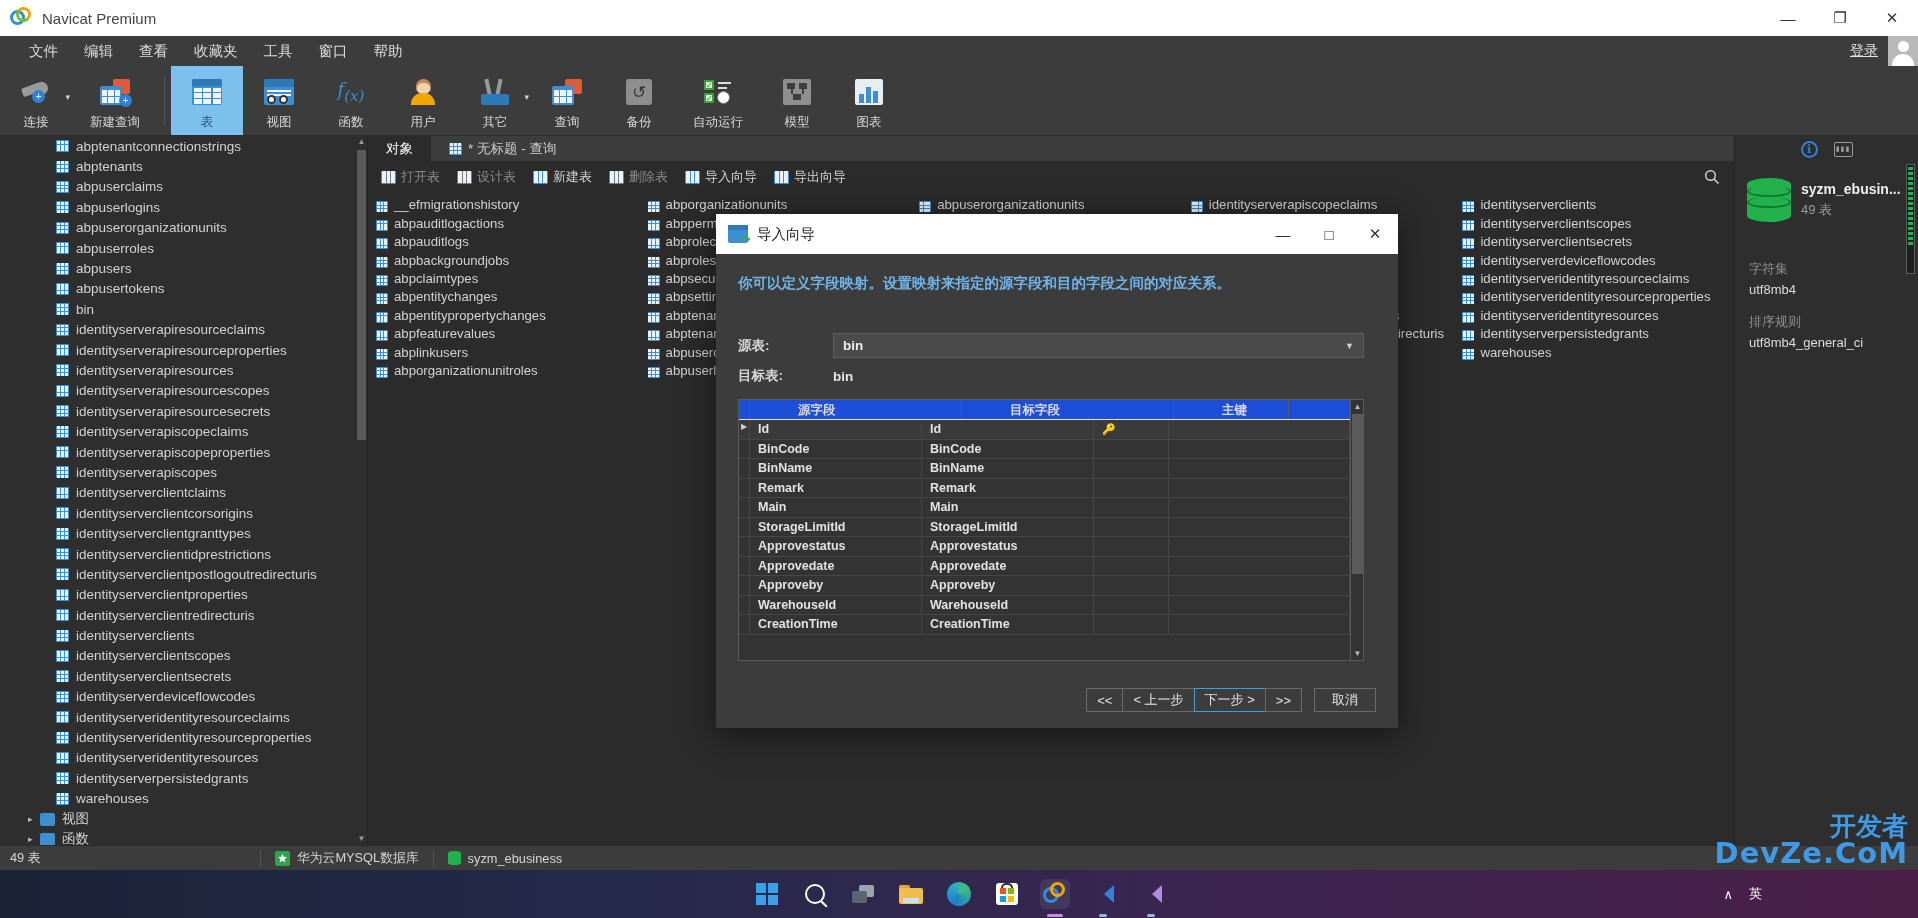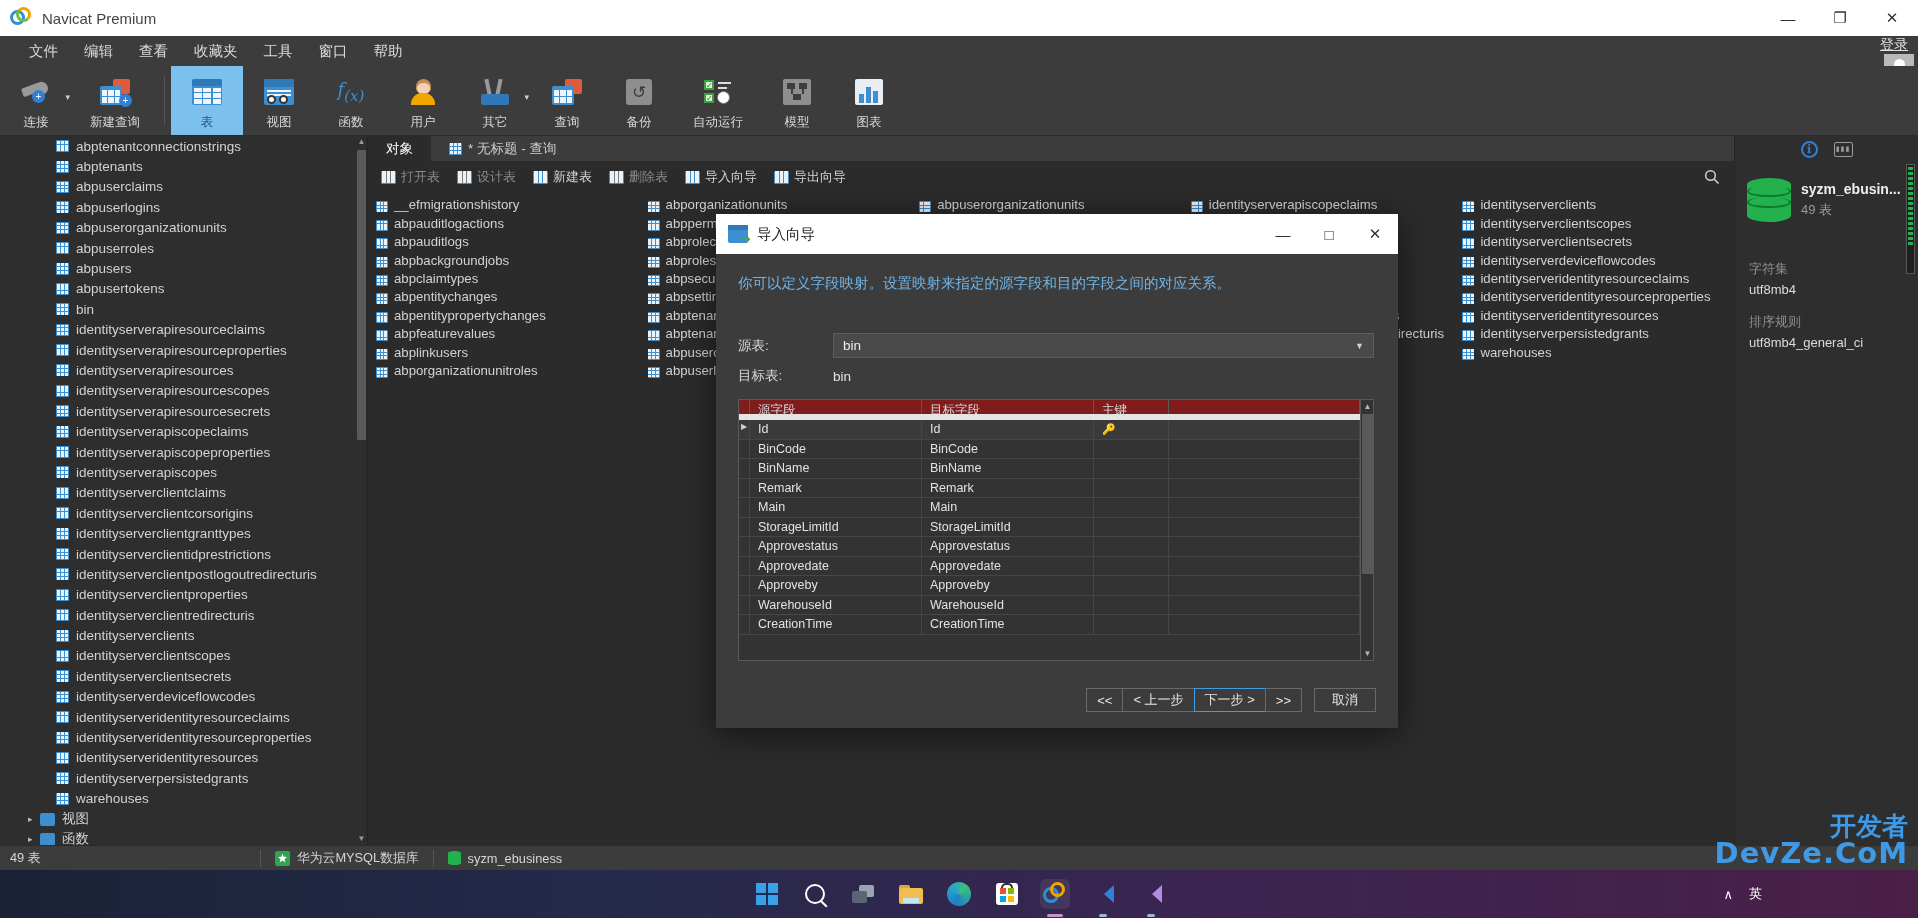--- a/index.html
+++ b/index.html
@@ -30,21 +30,21 @@
     color: #333; font-size: 15px;
   }
 
   
   .menubar {
     height: 30px; background: #3c3c3c; display: flex; align-items: center;
     position: relative;
     padding-left: 16px;
   }
   .menu-item { padding: 0 13px; font-size: 14.5px; color: #dcdcdc; line-height: 30px; }
-  .login-area { position: absolute; right: 0; top: 0; height: 30px; display:flex; align-items:center;flex-direction:column; }
+  .login-area { position: absolute; right: 0; top: 0; height: 30px; display:flex; align-items:center; }
   .login-link { color: #e2e2e2; font-size: 14px; text-decoration: underline; margin-right: 10px; }
   .avatar-mini {
     width: 30px; height: 30px; background:#b9b9b9; position: relative; overflow:hidden;
   }
   .avatar-mini::before{ content:""; position:absolute; width:11px;height:11px;border-radius:50%;
     background:#fff; left:9.5px; top:5px;}
   .avatar-mini::after{ content:""; position:absolute; width:22px;height:13px;border-radius:11px 11px 0 0;
     background:#fff; left:4px; top:18px;}
 
   
@@ -233,35 +233,35 @@
     background:#3c3c3c; box-shadow:0 6px 30px rgba(0,0,0,.55);
     display:flex; flex-direction:column; z-index: 50;
   }
   .dlg-title { height:40px; background:#ffffff; display:flex; align-items:center; position:relative; }
   .dlg-ic { width:20px;height:18px;margin-left:12px;background:#3d8fd0;border-radius:2px;position:relative;}
   .dlg-ic .hd{height:5px;background:#2e7ab8;}
   .dlg-ic .ar{position:absolute;right:-3px;bottom:-2px;color:#3fae3f;font-size:12px;line-height:1;}
   .dlg-title .t { margin-left:9px; font-size:14.5px; color:#222; }
   .dlg-wbtns { position:absolute; right:0; top:0; display:flex; height:40px; }
   .dlg-wbtn { width:46px; display:flex;align-items:center;justify-content:center; color:#333; font-size:15px;}
-  .dlg-body { flex:1; padding: 20px 24px 0 22px; position:relative; }
+  .dlg-body { flex:1; padding: 20px 34px 0 22px; position:relative;font-weight:bold; }
   .dlg-desc { font-size:14.5px; color:#6fb4e8; }
   .form-row { display:flex; align-items:center; margin-top: 10px; }
   .form-row .lbl { width:95px; font-size:13.5px; color:#d8d8d8; }
   .sel {
     flex:1; height:25px; background:#4a4a4a; border:1px solid #5d5d5d;
     display:flex; align-items:center; padding:0 9px; font-size:13.5px; color:#ececec;
     justify-content:space-between;
   }
   .sel .cv { font-size:9px; color:#d0d0d0; }
   .form-row.static .val { font-size:13.5px; color:#e4e4e4; }
 
   .map-table { margin-top:14px; height:262px; background:#333333; border:1px solid #5a5a5a; display:flex; }
   .mt-inner { flex:1; overflow:hidden; }
-  .mt-head { display:flex; height:20px; background:#7f1d1d; border-bottom:6px solid #e5e5e5; }
+  .mt-head { display:flex; height:20px; background:#1d4ed8; border-bottom:1px solid #e5e5e5;gap:40px; }
   .mt-head div { font-size:12.5px; color:#dadada; padding:2px 0 0 8px; border-right:1px solid #5a5a5a; }
   .mt-c0 { width:11px; } .mt-c1 { width:172px; } .mt-c2 { width:172px; } .mt-c3 { width:75px; } .mt-c4 { flex:1; }
   .mt-row { display:flex; height:19.5px; border-bottom:1px solid #464646; }
   .mt-row > div { font-size:12.5px; color:#e2e2e2; padding:2px 0 0 8px; border-right:1px solid #464646; white-space:nowrap; overflow:hidden; }
   .mt-row .mt-c0 { padding-left:2px; color:#cfcfcf; font-size:8px; }
   .mt-row.sel-row { background:#3a3a3a; }
   .key-ic { color:#e8b93b; font-size:12px; }
   .mt-sb { width:13px; background:#333; border-left:1px solid #5a5a5a; position:relative; }
   .mt-sb .ar { position:absolute; left:0; width:13px; height:13px; text-align:center; font-size:8px; color:#bbb; line-height:13px;}
   .mt-sb .th { position:absolute; left:1px; top:14px; width:11px; height:160px; background:#5a5a5a;}

